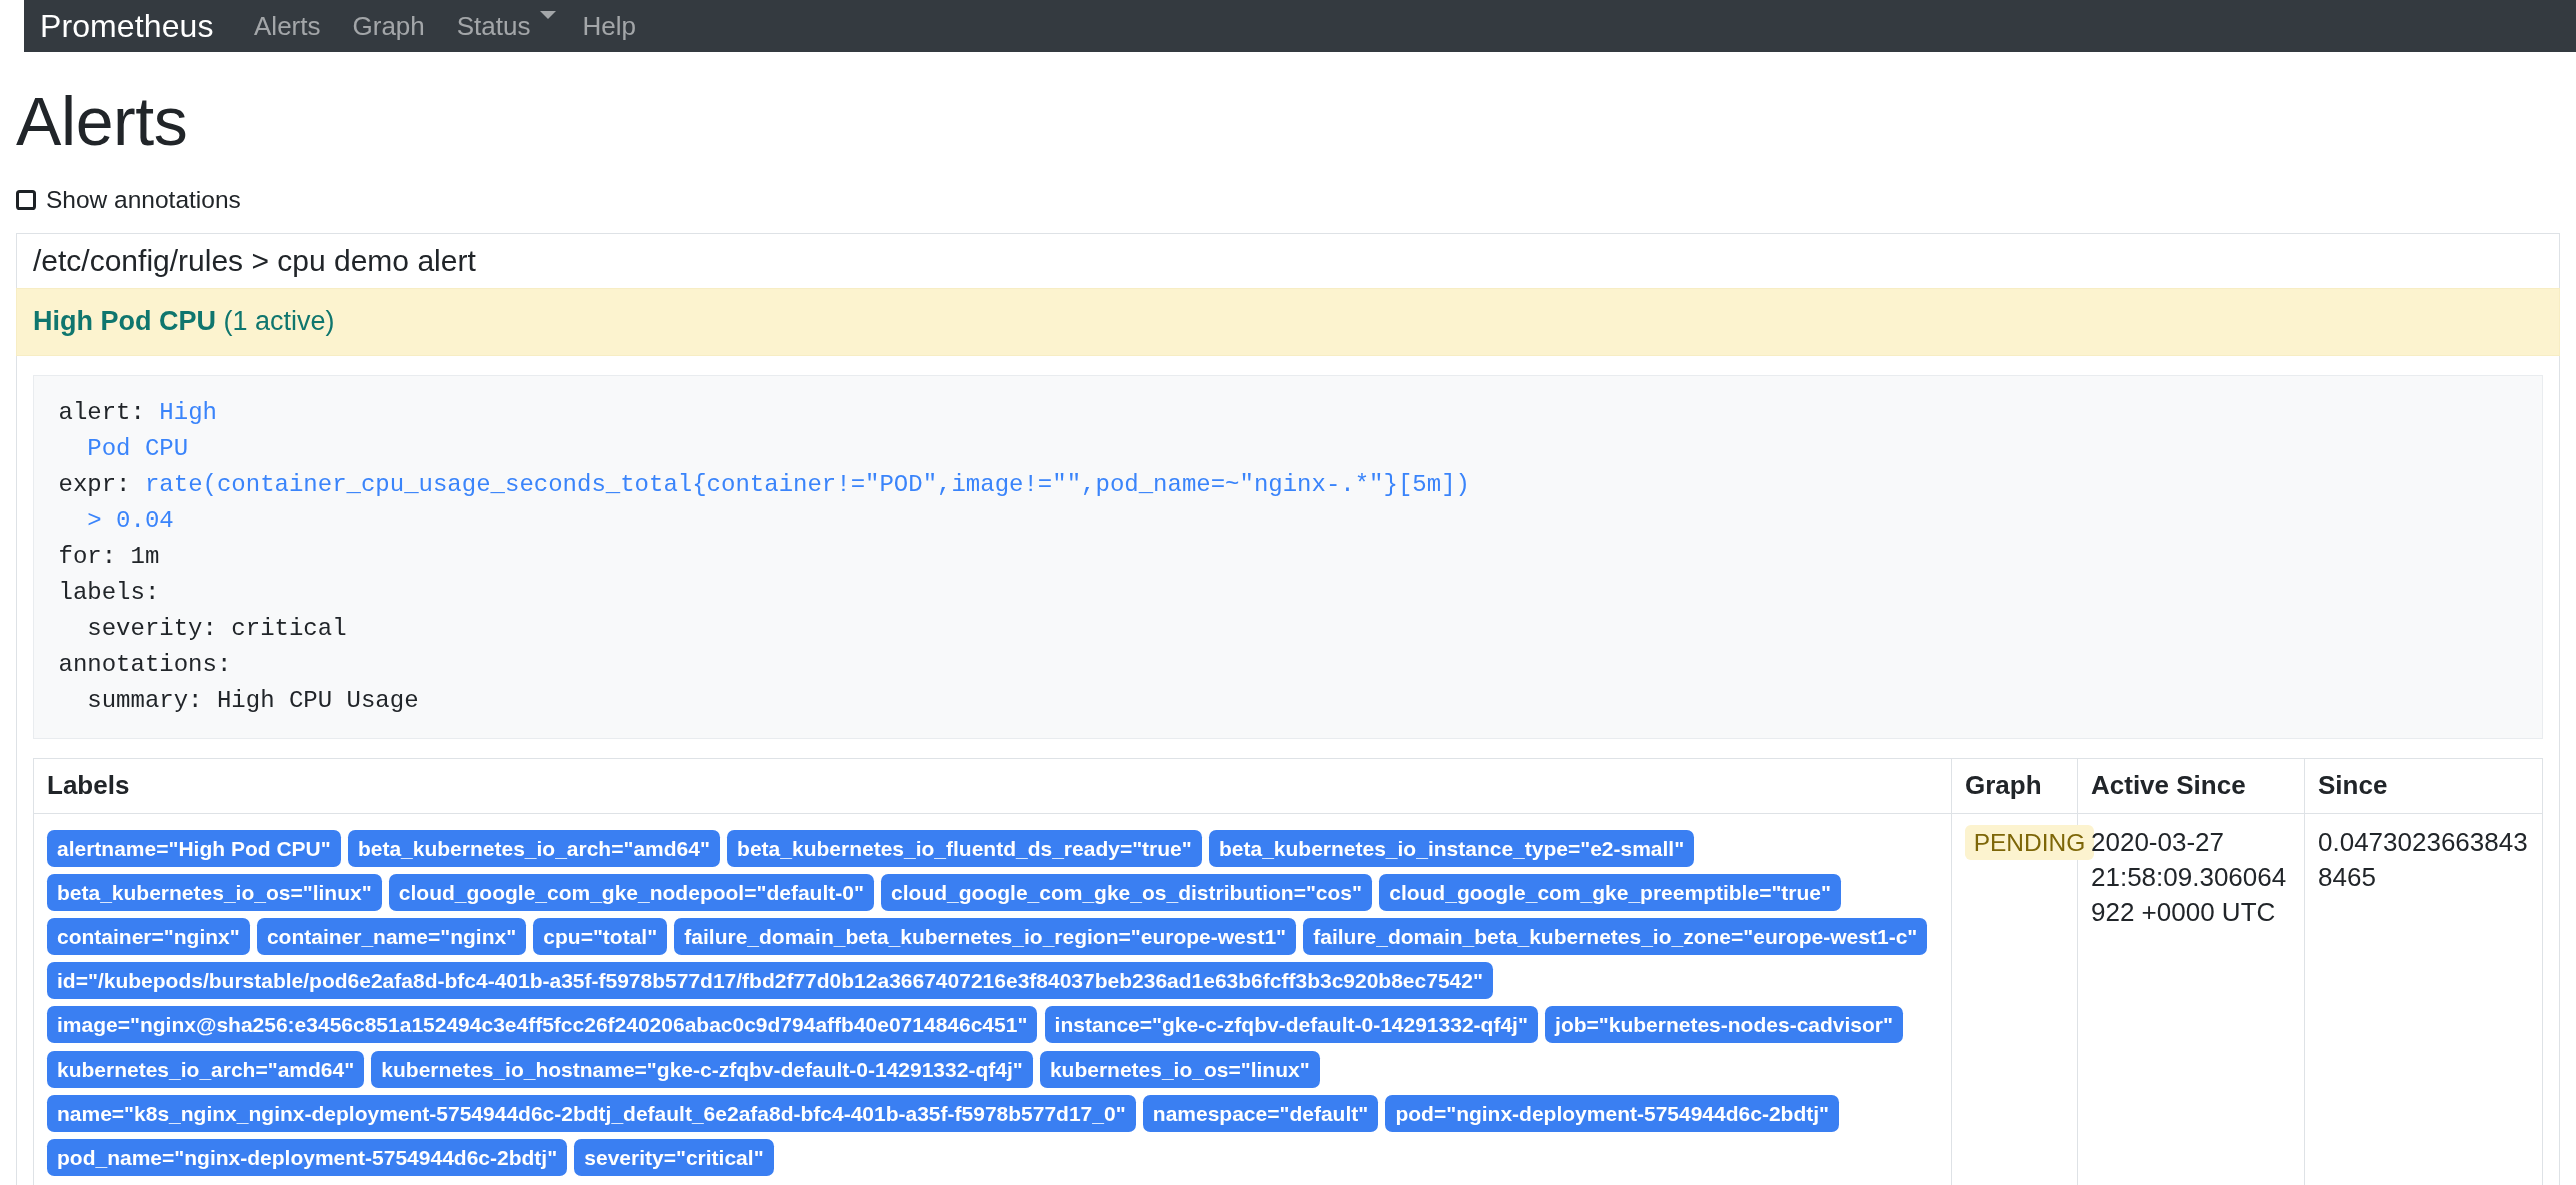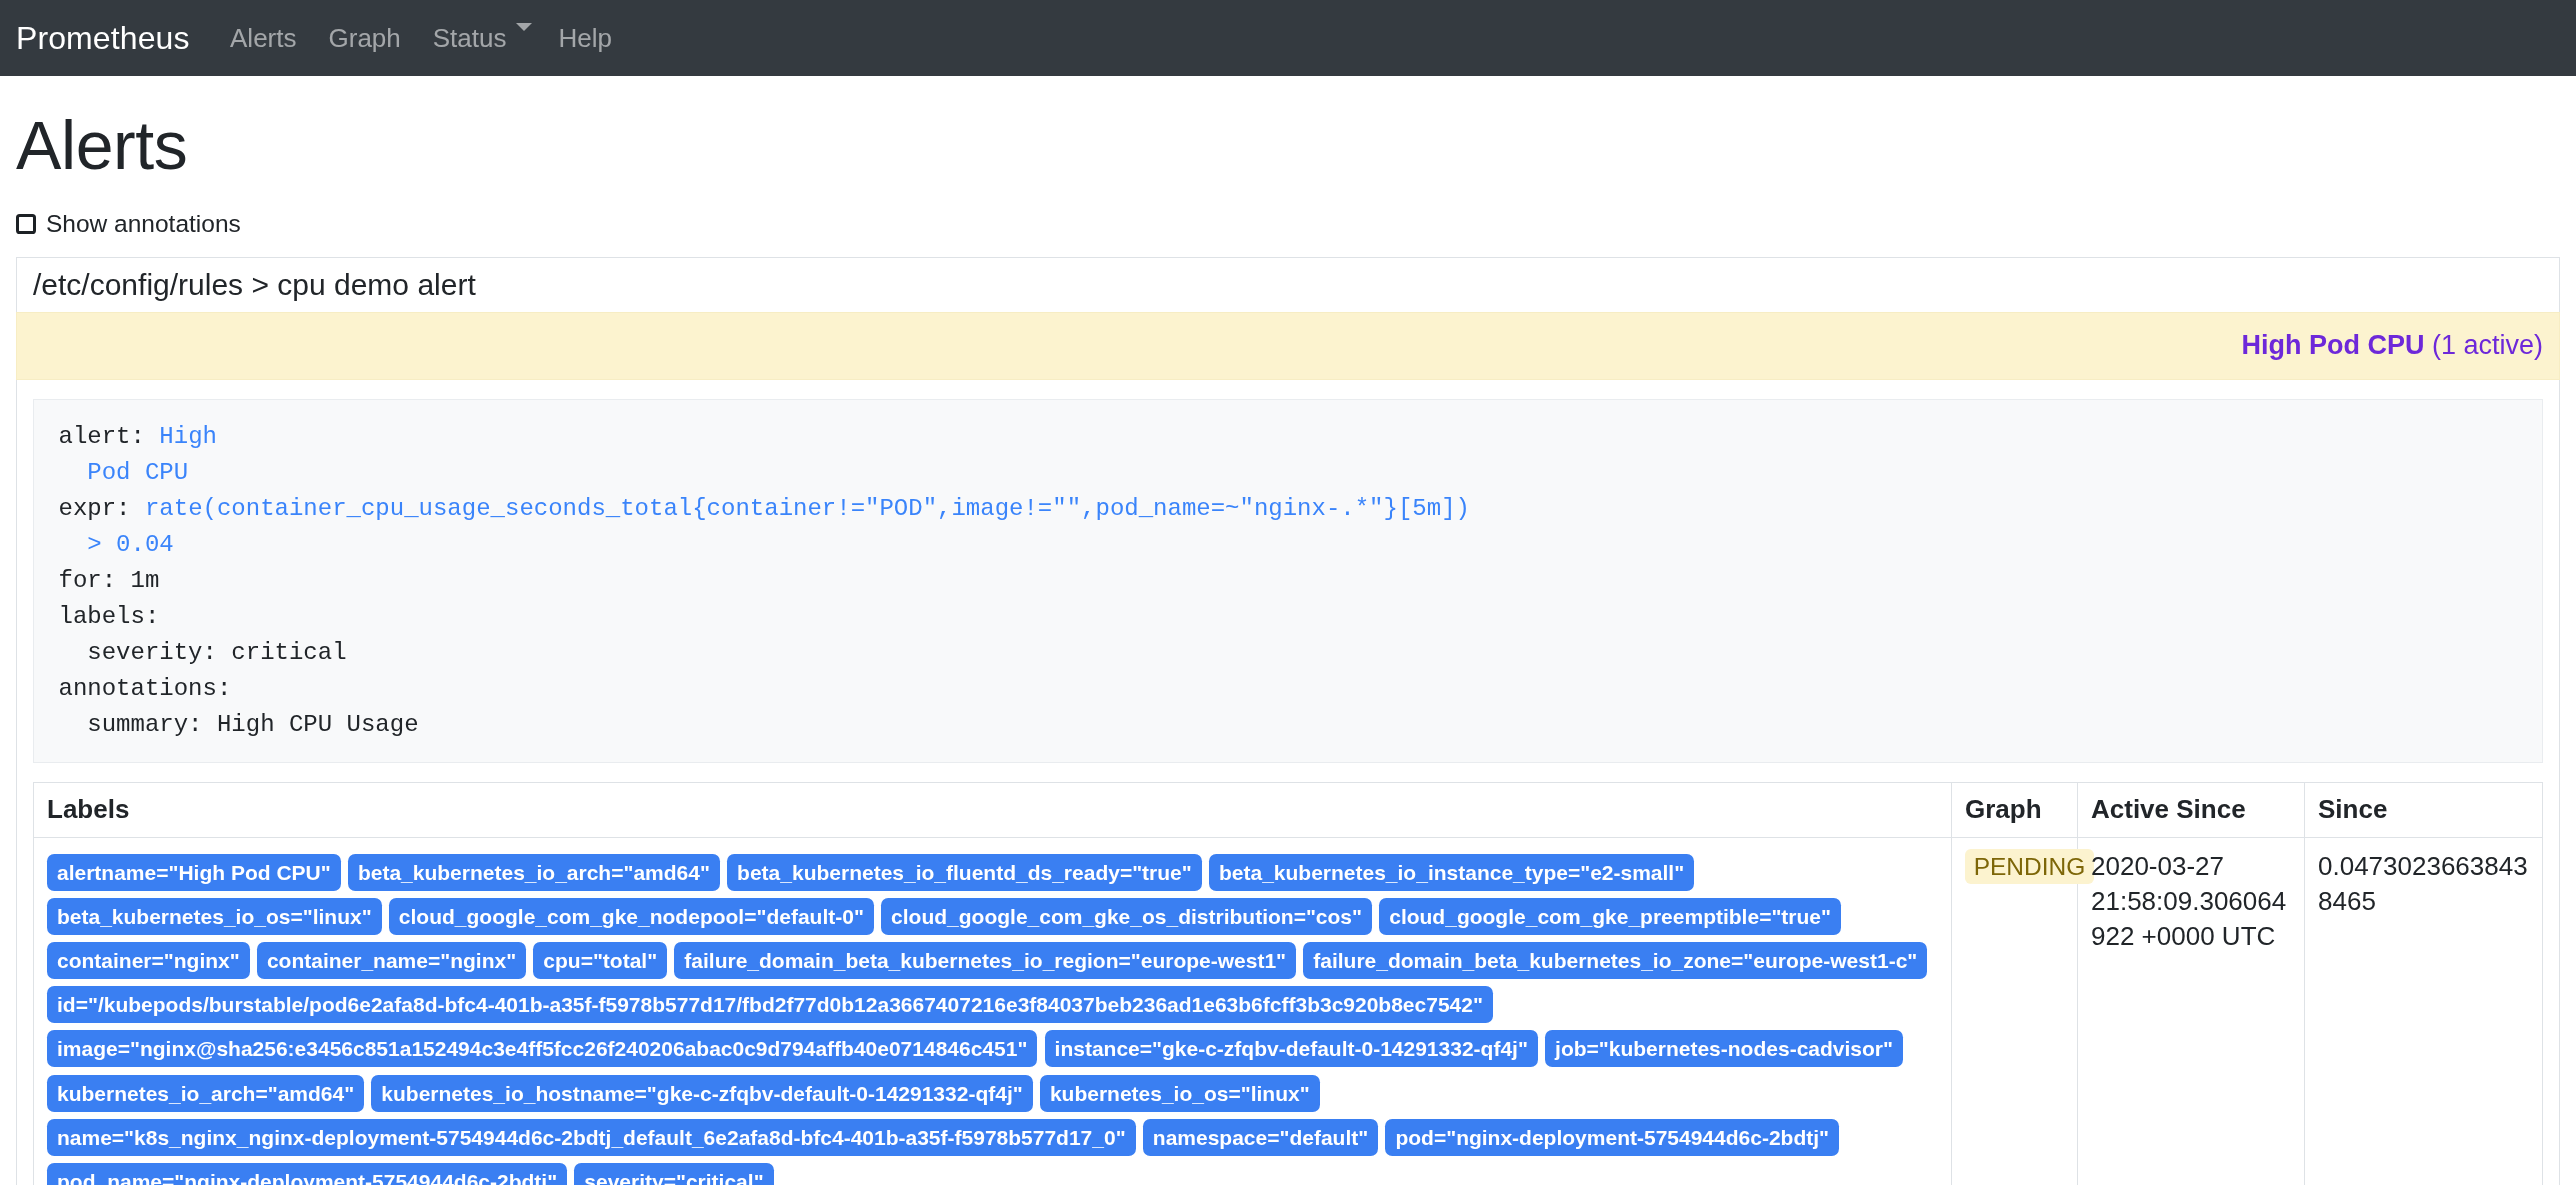--- a/index.html
+++ b/index.html
@@ -7,24 +7,25 @@
     margin: 0; padding: 0;
     background: #ffffff;
     font-family: "Liberation Sans", sans-serif;
     color: #212529;
   }
   body { width: 2576px; min-height: 1186px; font-size: 26px; }
 
   
   .navbar {
     background: #343a40;
-    height: 76px;
+    height: 52px;
     display: flex;
     align-items: center;
     padding: 0 16px;
+    margin-left: 24px;
   }
   .brand {
     color: #ffffff;
     font-size: 32px;
     font-weight: 400;
     letter-spacing: 0.1px;
     margin-right: 24.5px;
     white-space: nowrap;
     cursor: pointer;
   }
@@ -81,21 +82,21 @@
     border-bottom: none;
     padding: 10px 16px;
     font-size: 30px;
     background: #fff;
   }
   .group-head {
     border: 1.4px solid #dee2e6;
     padding: 17.3px 16px;
     font-size: 27px;
   }
-  .group-head.warn { background: #fcf3cf; border-color: #f7edc4; color: #6d28d9; text-align: right; }
+  .group-head.warn { background: #fcf3cf; border-color: #f7edc4; color: #0f766e; }
   .group-head b { font-weight: 700; }
   .group-head .count { font-weight: 400; }
 
   
   .rule-wrap {
     border: 1.4px solid #dee2e6;
     border-top: none;
     padding: 19px 16px 19px 16px;
     background: #fff;
   }

